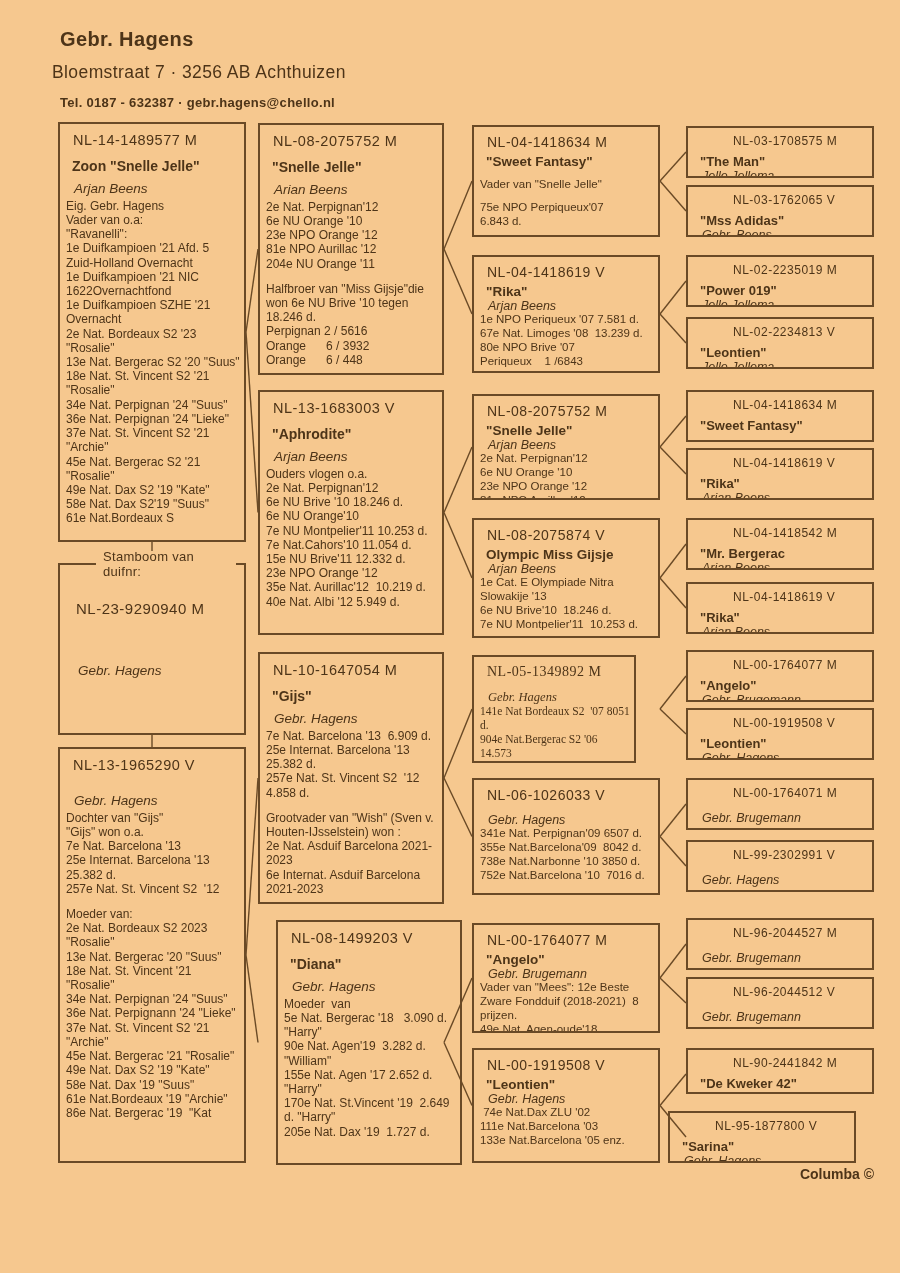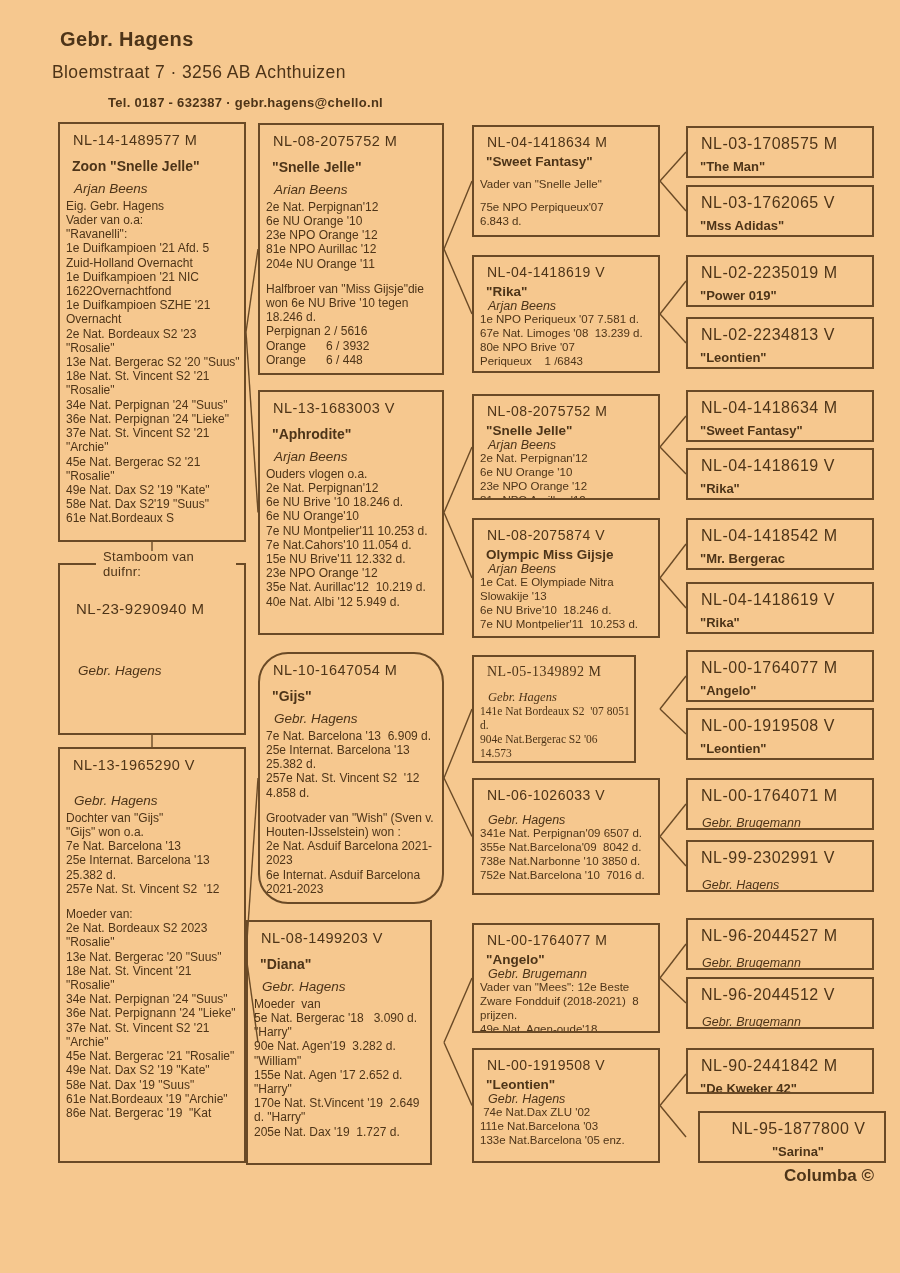--- a/index.html
+++ b/index.html
@@ -1,47 +1,47 @@
 <!DOCTYPE html>
 <html><head>
 <meta charset="utf-8">
 <style>
   html,body{margin:0;padding:0;}
   body{width:900px;height:1273px;position:relative;overflow:hidden;
        font-family:"Liberation Sans", sans-serif;}
   #page{position:absolute;inset:0;background:var(--paper,#f6c88f);color:var(--ink,#4d3418);}
   .hdr-owner{position:absolute;left:60px;top:28px;font-size:20px;font-weight:bold;letter-spacing:.4px;}
   .hdr-address{position:absolute;left:52px;top:62px;font-size:17.5px;font-weight:normal;letter-spacing:.4px;}
-  .hdr-contact{position:absolute;left:60px;top:95px;font-size:13px;font-weight:bold;letter-spacing:.3px;margin-left:48px;}
+  .hdr-contact{position:absolute;left:60px;top:95px;font-size:13px;font-weight:bold;letter-spacing:.3px;}
   .box{position:absolute;border:2px solid var(--line,#6a4a26);box-sizing:border-box;
        padding:5px 0 4px 6px;overflow:hidden;}
   .ring{font-size:14.5px;line-height:1.3;padding:2px 0 0 7px;letter-spacing:.5px;white-space:pre-wrap;}
   .name{font-weight:bold;padding-left:6px;white-space:pre-wrap;}
   .fancier{font-style:italic;padding-left:8px;white-space:pre-wrap;}
   .t{white-space:pre-wrap;}
   .gap{height:11px;}
   .big .name{font-size:14px;margin-top:8px;}
   .big .fancier{font-size:13.5px;margin-top:7px;margin-bottom:3px;}
   .big .t{font-size:12px;line-height:14.2px;}
   .mid .ring{font-size:14px;padding-top:1px;}
   .mid .name{font-size:13.5px;margin-top:3px;}
   .mid .fancier{font-size:12.5px;}
   .mid .t{font-size:11.5px;line-height:13.8px;}
   .mid .gap{height:9px;}
-  .small .ring{font-size:16px;padding-top:1px;}
+  .small .ring{font-size:12px;padding-top:1px;margin-left:32px;}
   .small .name{font-size:13px;margin-top:4px;}
   .small .fancier{font-size:12.5px;line-height:14px;}
   .small .gap{height:9px;}
   #subject{position:absolute;border:2px solid var(--line,#6a4a26);box-sizing:border-box;
            background:transparent;margin:0;padding:2px 8px;}
   #subject legend{font-size:13px;padding:0 7px;margin-left:28px;letter-spacing:.3px;}
   .subj-ring{margin-top:16px;font-size:15px;letter-spacing:.5px;padding-left:8px;}
   .subj-fancier{margin-top:44px;font-size:13.5px;font-style:italic;padding-left:10px;}
   #credit{position:absolute;left:744px;top:1166px;width:130px;text-align:right;
-          font-size:17px;font-weight:bold;}
+          font-size:14px;font-weight:bold;}
   svg#wires{position:absolute;left:0;top:0;pointer-events:none;}
 </style>
 </head>
 <body>
 
 <div id="page" style="--paper: #f6c88f; --ink: #4d3418; --line: #6a4a26;">
   <svg id="wires" width="900" height="1273">
       <line x1="152" y1="542" x2="152" y2="551" stroke="#6a4a26" stroke-width="1.4"></line>
       <line x1="152" y1="733" x2="152" y2="747" stroke="#6a4a26" stroke-width="1.4"></line>
       <line x1="246" y1="332" x2="258" y2="249" stroke="#6a4a26" stroke-width="1.4"></line>
@@ -165,38 +165,38 @@
         <div class="t">2e Nat. Perpignan'12</div>
         <div class="t">6e NU Brive '10 18.246 d.</div>
         <div class="t">6e NU Orange'10</div>
         <div class="t">7e NU Montpelier'11 10.253 d.</div>
         <div class="t">7e Nat.Cahors'10 11.054 d.</div>
         <div class="t">15e NU Brive'11 12.332 d.</div>
         <div class="t">23e NPO Orange '12</div>
         <div class="t">35e Nat. Aurillac'12  10.219 d.</div>
         <div class="t">40e Nat. Albi '12 5.949 d.</div>
       </div>
-      <div class="box big" style="left: 258px; top: 652px; width: 186px; height: 252px; border-radius: 30px;">
+      <div class="box big" style="left: 258px; top: 652px; width: 186px; height: 252px;">
         <div class="ring">NL-10-1647054 M</div>
         <div class="name">"Gijs"</div>
         <div class="fancier">Gebr. Hagens</div>
         <div class="t">7e Nat. Barcelona '13  6.909 d.</div>
         <div class="t">25e Internat. Barcelona '13</div>
         <div class="t">25.382 d.</div>
         <div class="t">257e Nat. St. Vincent S2  '12</div>
         <div class="t">4.858 d.</div>
         <div class="gap"></div>
         <div class="t">Grootvader van "Wish" (Sven v.</div>
         <div class="t">Houten-IJsselstein) won :</div>
         <div class="t">2e Nat. Asduif Barcelona 2021-</div>
         <div class="t">2023</div>
         <div class="t">6e Internat. Asduif Barcelona</div>
         <div class="t">2021-2023</div>
       </div>
-      <div class="box big" style="left: 246px; top: 920px; width: 186px; height: 245px;">
+      <div class="box big" style="left: 276px; top: 920px; width: 186px; height: 245px;">
         <div class="ring">NL-08-1499203 V</div>
         <div class="name">"Diana"</div>
         <div class="fancier">Gebr. Hagens</div>
         <div class="t">Moeder  van</div>
         <div class="t">5e Nat. Bergerac '18   3.090 d.</div>
         <div class="t">"Harry"</div>
         <div class="t">90e Nat. Agen'19  3.282 d.</div>
         <div class="t">"William"</div>
         <div class="t">155e Nat. Agen '17 2.652 d.</div>
         <div class="t">"Harry"</div>
@@ -342,21 +342,21 @@
       <div class="box small" style="left: 686px; top: 977px; width: 188px; height: 52px;">
         <div class="ring">NL-96-2044512 V</div>
         <div class="gap"></div>
         <div class="fancier">Gebr. Brugemann</div>
       </div>
       <div class="box small" style="left: 686px; top: 1048px; width: 188px; height: 46px;">
         <div class="ring">NL-90-2441842 M</div>
         <div class="name">"De Kweker 42"</div>
         <div class="fancier">Gebr. Hagens</div>
       </div>
-      <div class="box small" style="left: 698px; top: 1111px; width: 188px; height: 52px; text-align: center;">
+      <div class="box small" style="left: 668px; top: 1111px; width: 188px; height: 52px;">
         <div class="ring">NL-95-1877800 V</div>
         <div class="name">"Sarina"</div>
         <div class="fancier">Gebr. Hagens</div>
       </div>
     </div>
 
   <div id="credit">Columba ©</div>
 </div>
 
 </body></html>

